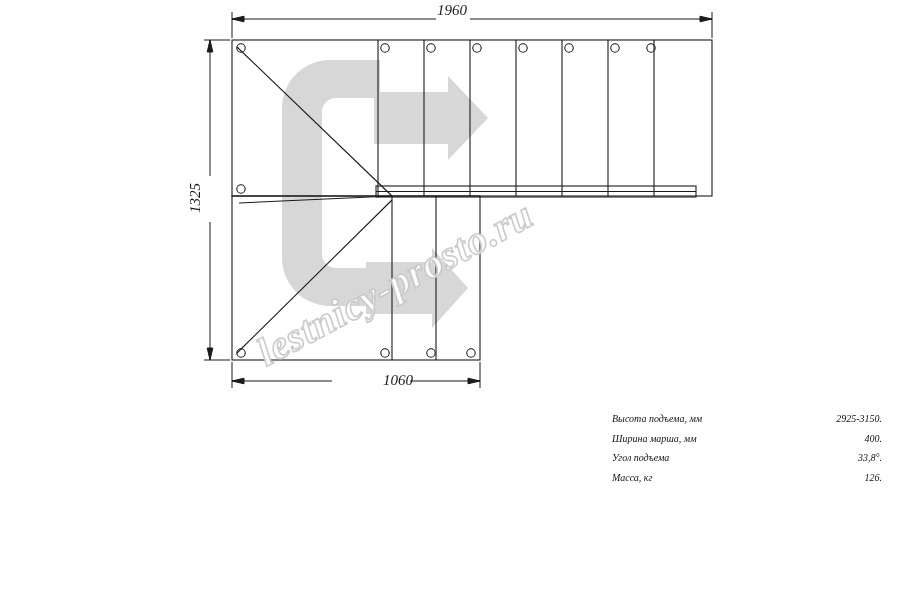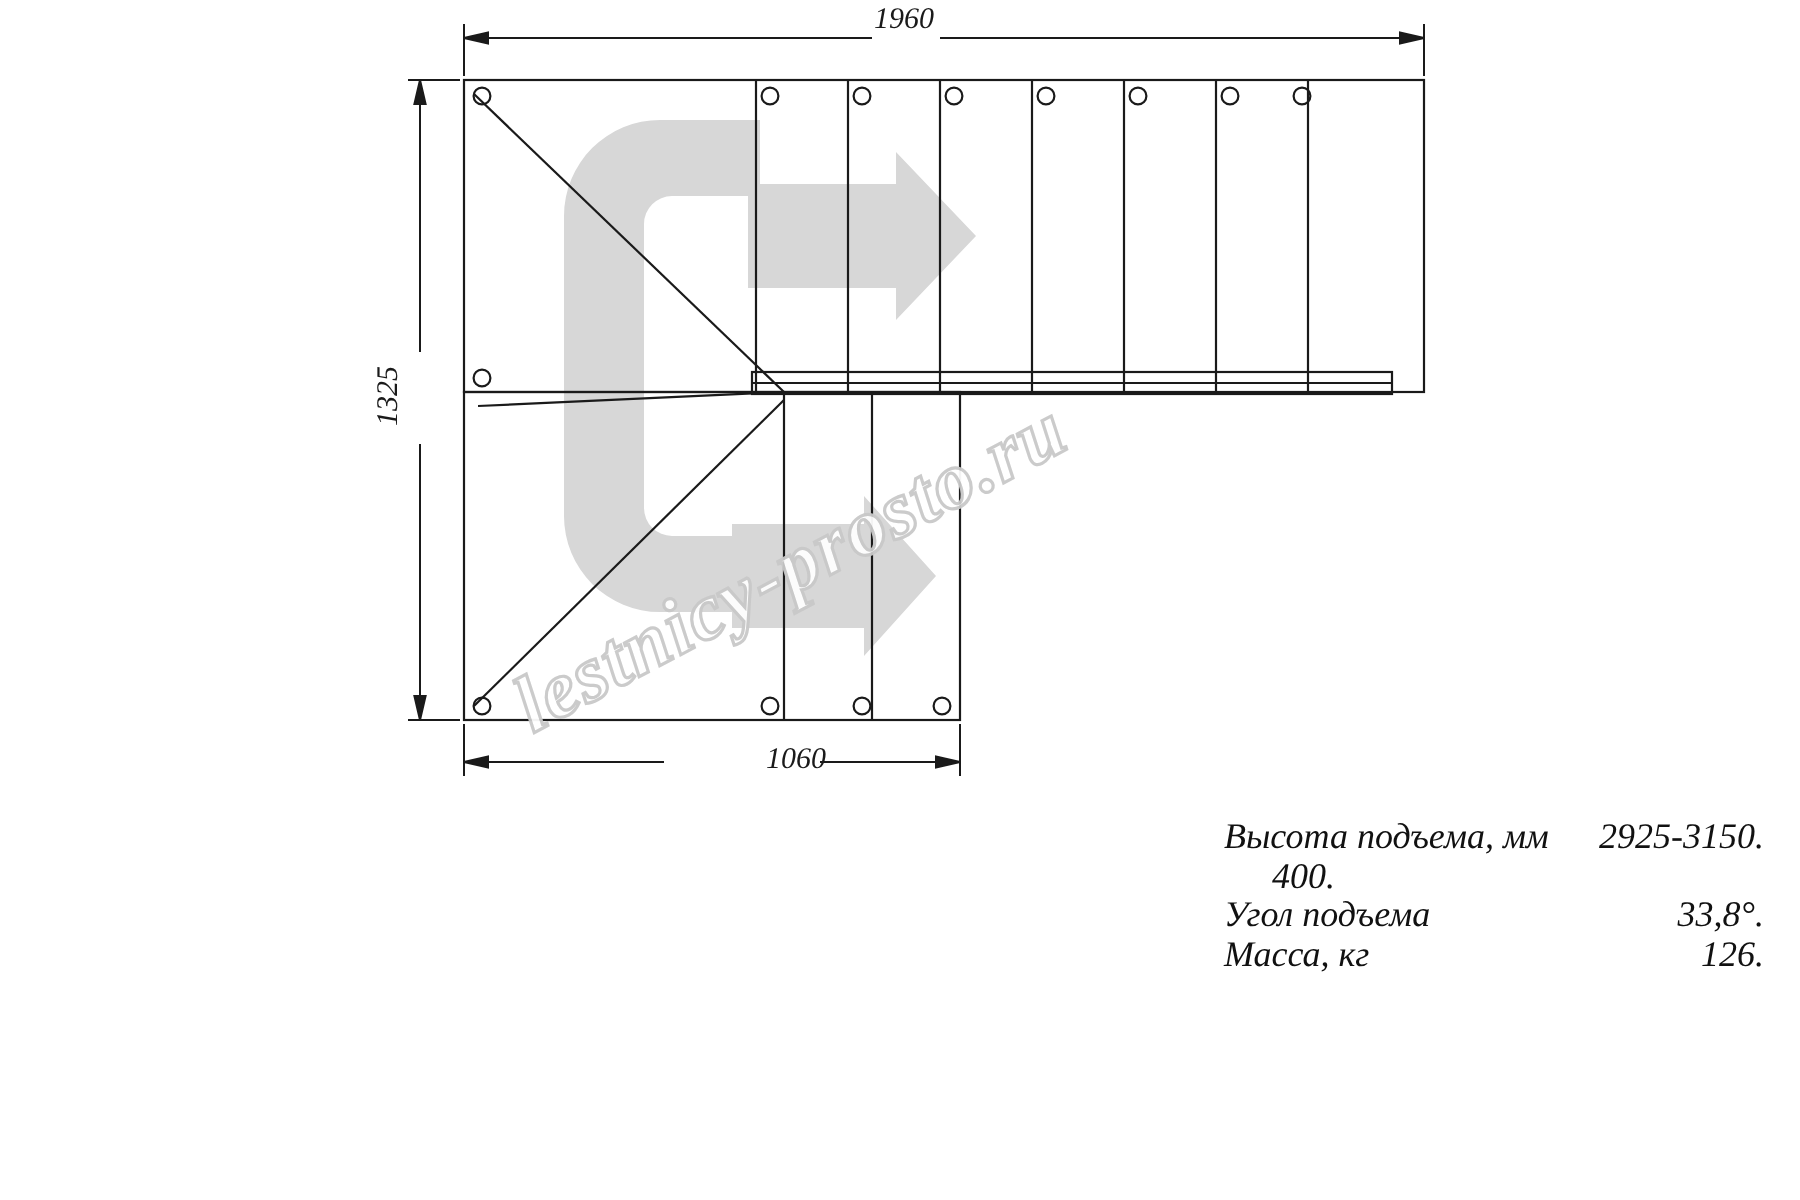--- a/index.html
+++ b/index.html
@@ -29,21 +29,21 @@
     transform-origin:center center;
   }
 
   
   #spec{
     position:absolute;
     left:612px;top:409px;
     width:270px;
     font-family:"Liberation Serif", serif;
     font-style:italic;
-    font-size:18px;
+    font-size:10px;
     color:#111;
   }
   #spec .row{
     display:flex;
     justify-content:space-between;
     align-items:baseline;
     line-height:19.5px;
     height:19.5px;
   }
   #spec .k{white-space:nowrap;}
@@ -168,20 +168,21 @@
   <div class="dimlabel" id="dim-bottom-label">1060</div>
 
   <div class="dimlabel" id="dim-left-label">1325</div>
 
   <div id="spec">
     <div class="row">
       <span class="k">Высота подъема, мм</span>
       <span class="v">2925-3150.</span>
     </div>
     <div class="row">
+      <span class="k">Ширина марша, мм</span>
       <span class="v">400.</span>
     </div>
     <div class="row">
       <span class="k">Угол подъема</span>
       <span class="v">33,8°.</span>
     </div>
     <div class="row">
       <span class="k">Масса, кг</span>
       <span class="v">126.</span>
     </div>

